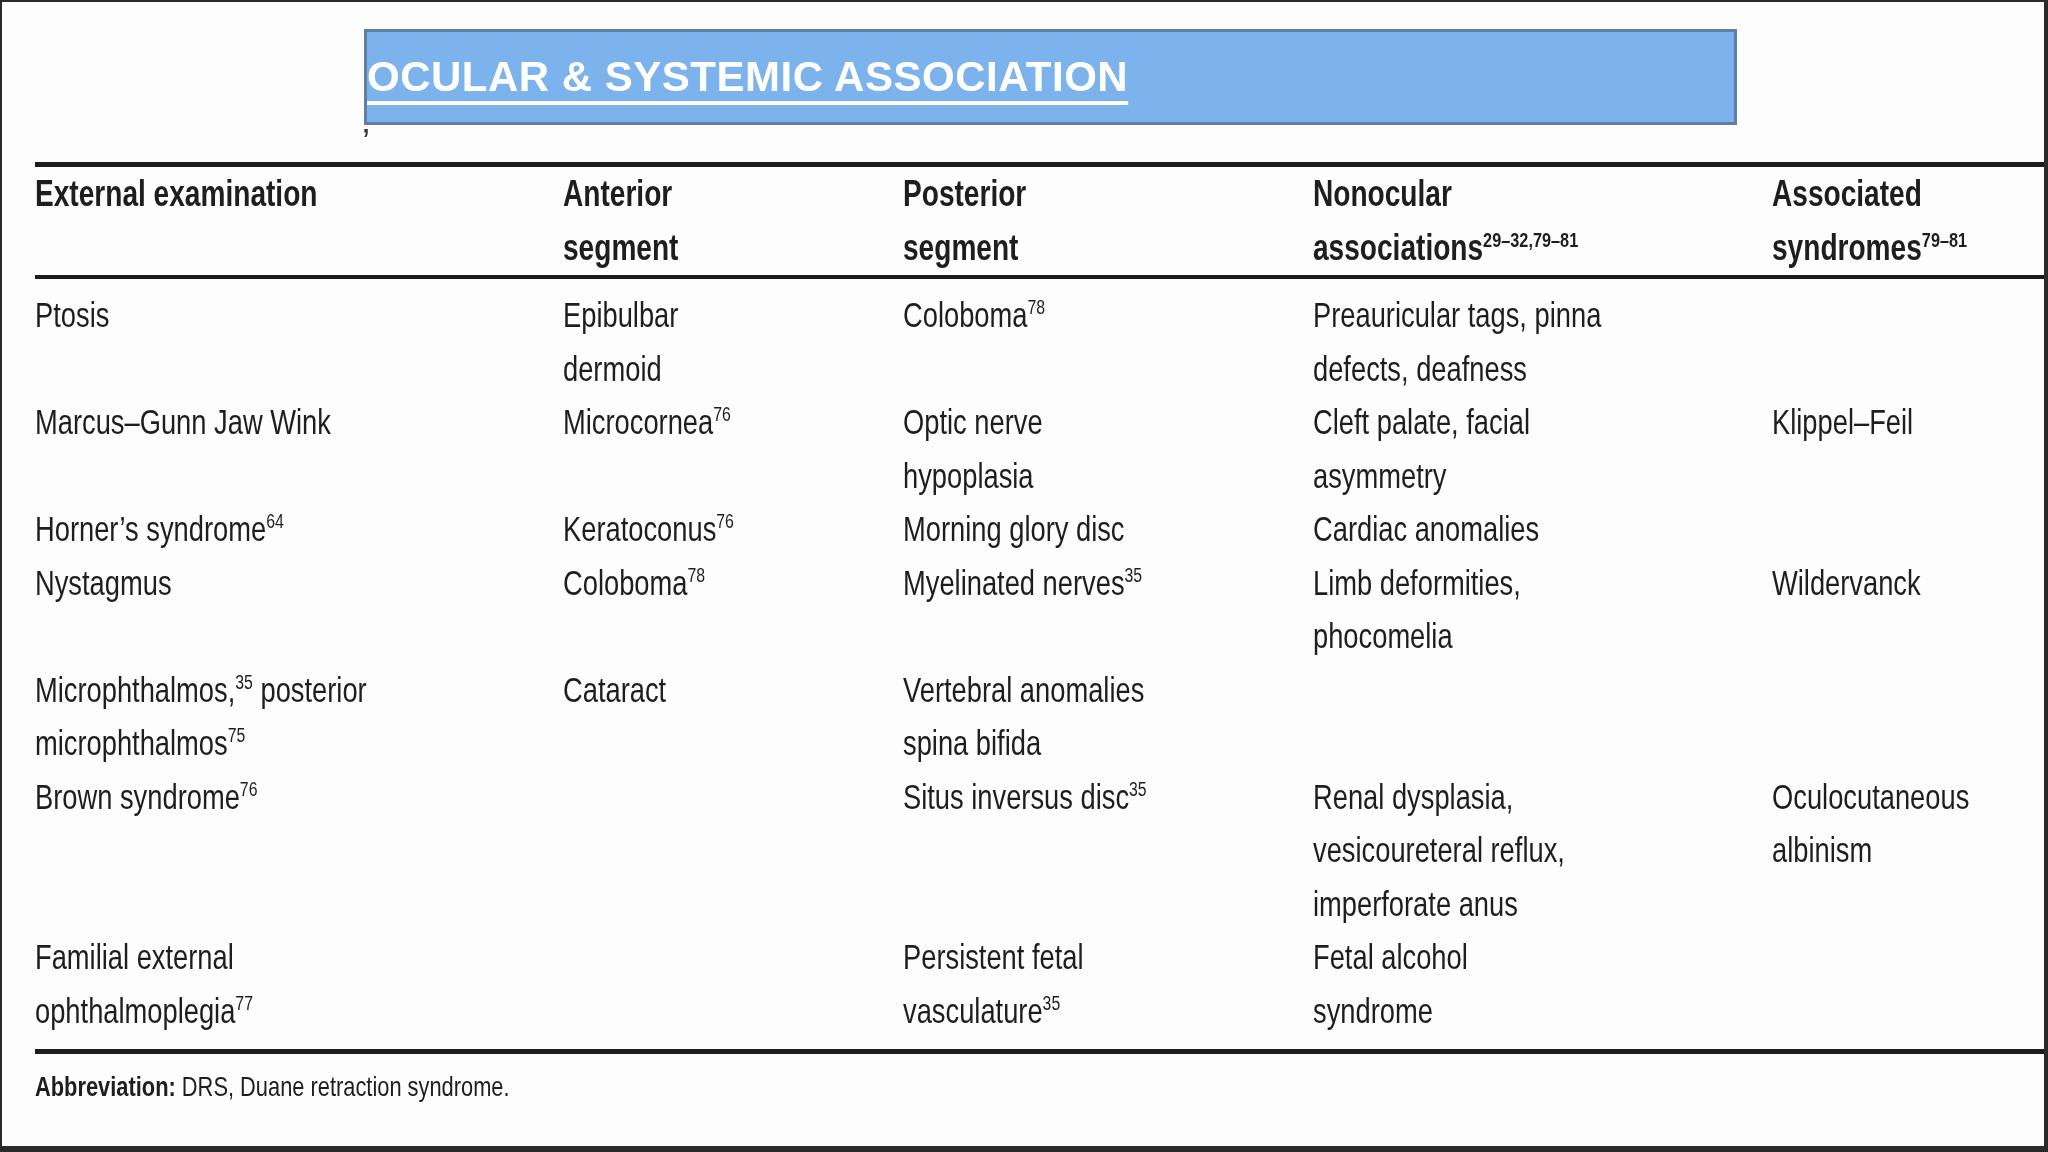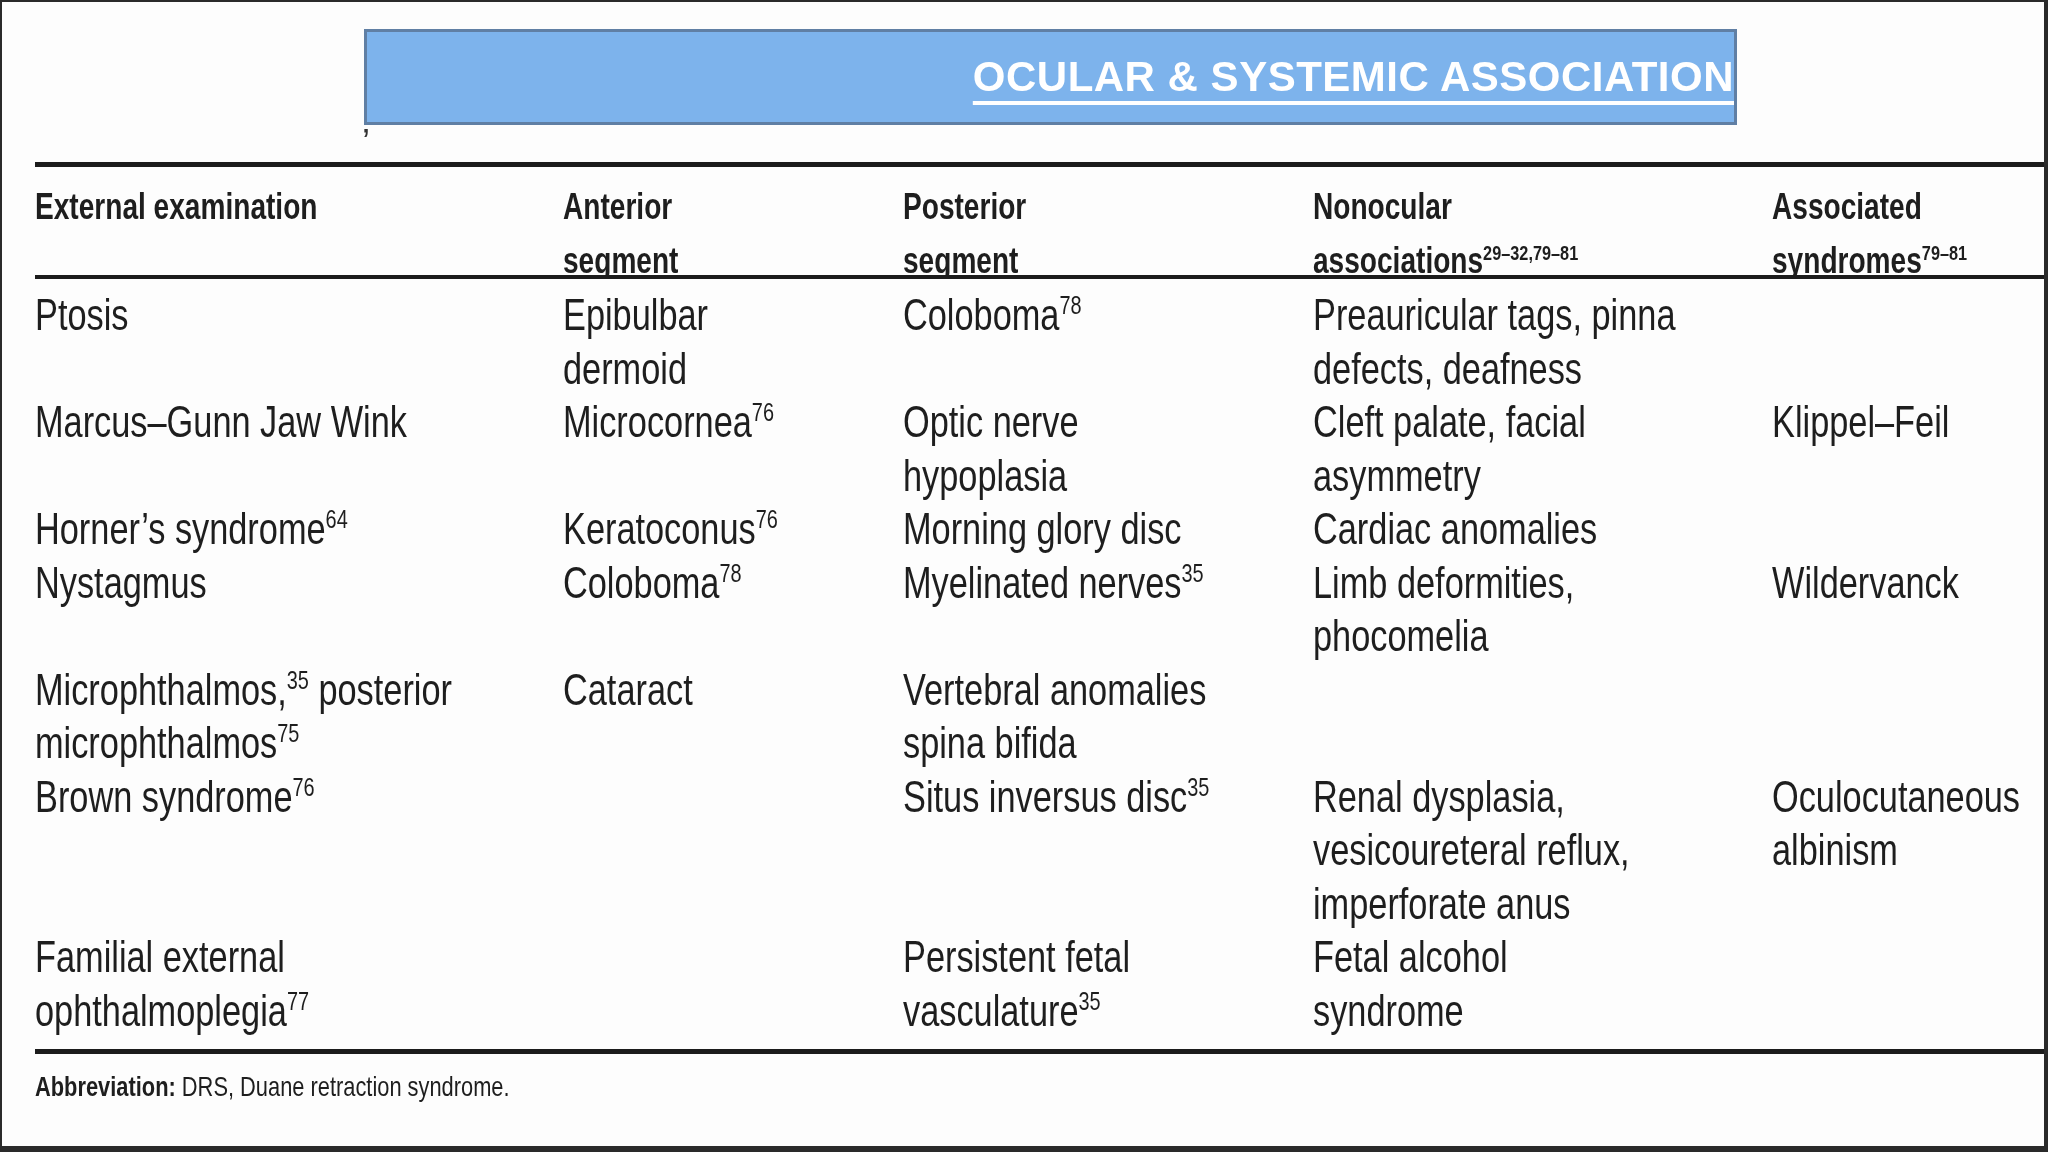--- a/index.html
+++ b/index.html
@@ -15,21 +15,21 @@
     font-family: "Liberation Sans", sans-serif;
     color: #1e1e1e;
   }
   .banner {
     position: absolute;
     left: 362px; top: 27px;
     width: 1373px; height: 96px;
     box-sizing: border-box;
     background: #7db3ec;
     border: 3px solid #607fa4;
-    display: flex; align-items: center; justify-content: flex-end;
+    display: flex; align-items: center; justify-content: flex-start;
   }
   .banner-title {
     color: #ffffff;
     font-size: 42px;
     font-weight: bold;
     letter-spacing: 0.5px;
     text-decoration: underline;
     text-decoration-thickness: 4px;
     text-underline-offset: 10px;
     white-space: pre;
@@ -47,28 +47,27 @@
   }
   .rule { height: 5px; background: #1c1c1c; }
   .grid-row {
     display: grid;
     grid-template-columns: 528px 340px 410px 459px 272px;
     align-items: start;
   }
   .thead {
     box-sizing: border-box;
     height: 112px;
-    padding-top: 13px;
     border-bottom: 4px solid #1c1c1c;
     overflow: hidden;
   }
   .thead .cell { font-weight: bold; font-size: 36px; }
   .tbody { padding: 9px 0 12px 0; }
   .cell {
-    font-size: 44px;
+    font-size: 35px;
     line-height: 53.5px;
     overflow: visible;
   }
   .sq {
     display: inline-block;
     vertical-align: top;
     white-space: pre;
     transform: scaleX(0.78);
     transform-origin: 0 0;
   }

